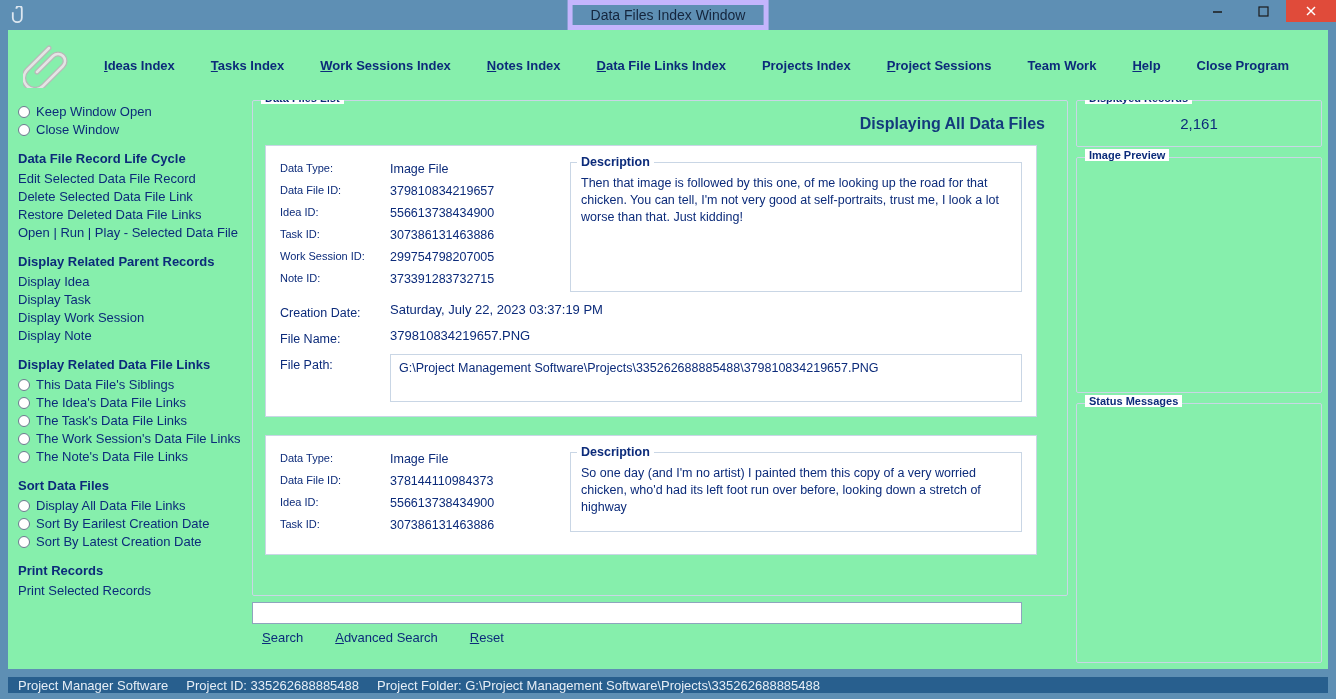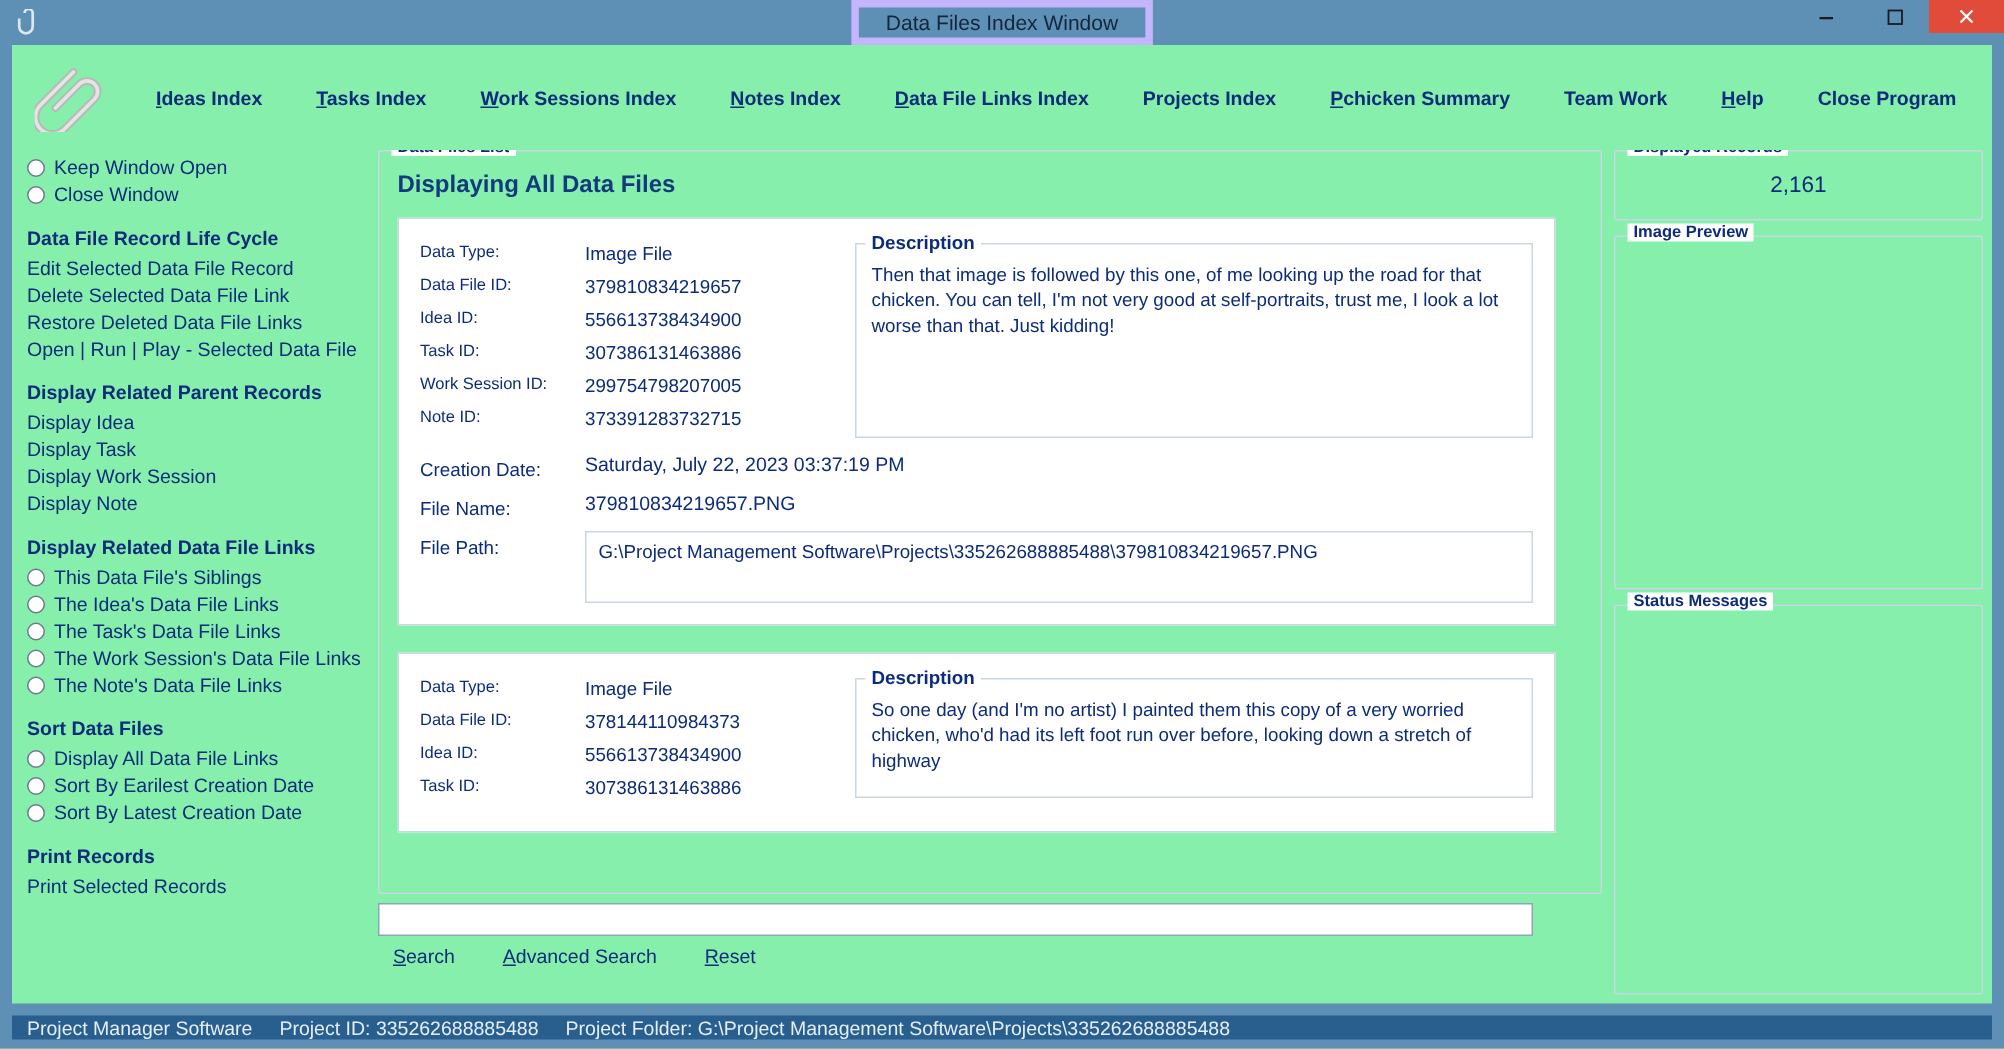--- a/index.html
+++ b/index.html
@@ -122,21 +122,21 @@
   position: absolute;
   top: -9px;
   left: 8px;
   background: #fff;
   padding: 0 4px;
   font-weight: 700;
   color: #0c2b7a;
   font-size: 11px;
 }
 .list-title {
-  text-align: left;
+  text-align: right;
   font-size: 16px;
   font-weight: 600;
   color: #133a7c;
   margin: 4px 0 12px 0;
 }
 .records-scroll {
   height: 440px;
   overflow-y: scroll;
   padding-right: 8px;
   position: relative;
@@ -279,21 +279,21 @@
         <path d="M14 30 L30 14 a7 7 0 0 1 10 10 L20 44 a11 11 0 0 1 -16 -16 L26 6" fill="none" stroke="#e4e4e4" stroke-width="2.5" stroke-linecap="round"></path>
       </svg>
     </div>
     <div class="menu-items">
       <div class="menu-item"><span class="ul">I</span><span>deas Index</span></div>
       <div class="menu-item"><span class="ul">T</span><span>asks Index</span></div>
       <div class="menu-item"><span class="ul">W</span><span>ork Sessions Index</span></div>
       <div class="menu-item"><span class="ul">N</span><span>otes Index</span></div>
       <div class="menu-item"><span class="ul">D</span><span>ata File Links Index</span></div>
       <div class="menu-item"><span>Projects Index</span></div>
-      <div class="menu-item"><span class="ul">P</span><span>chicken Summary</span></div>
+      <div class="menu-item"><span class="ul">P</span><span>roject Sessions</span></div>
       <div class="menu-item"><span>Team Work</span></div>
       <div class="menu-item"><span class="ul">H</span><span>elp</span></div>
       <div class="menu-item"><span>Close Program</span></div>
     </div>
   </div>
 
   <div class="content">
 
     <div class="leftpane">
       <div class="radio-row">

